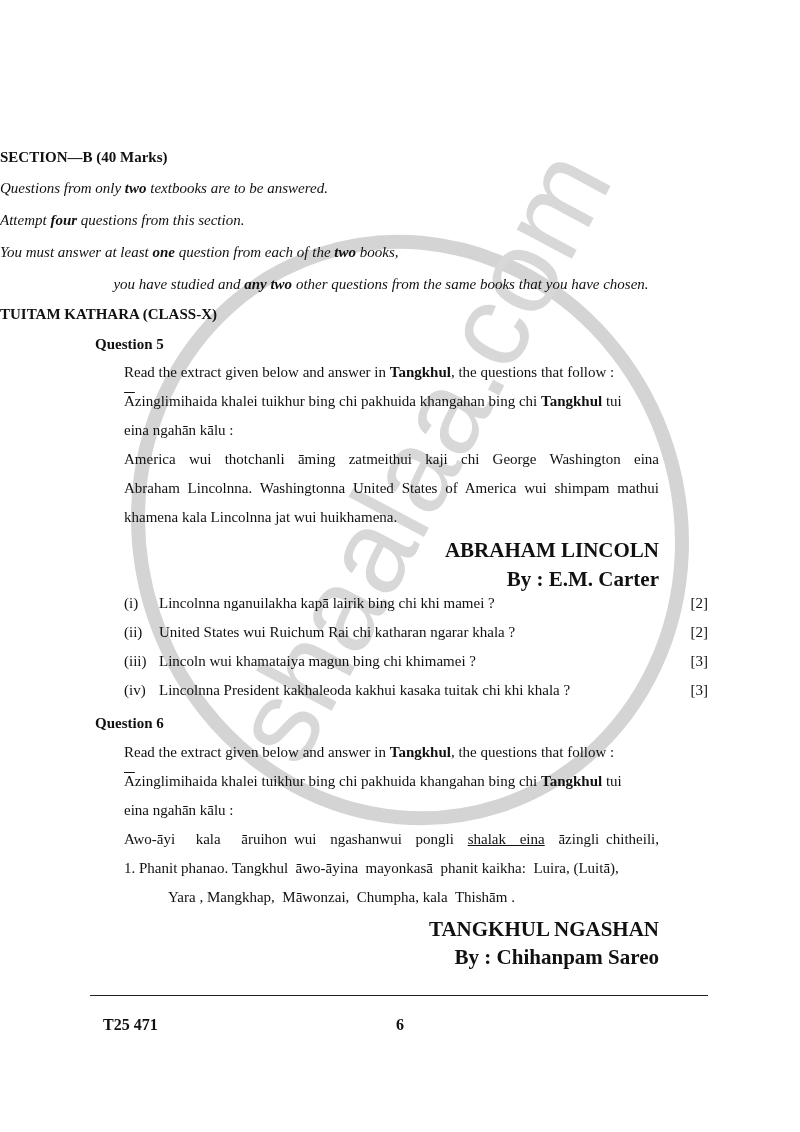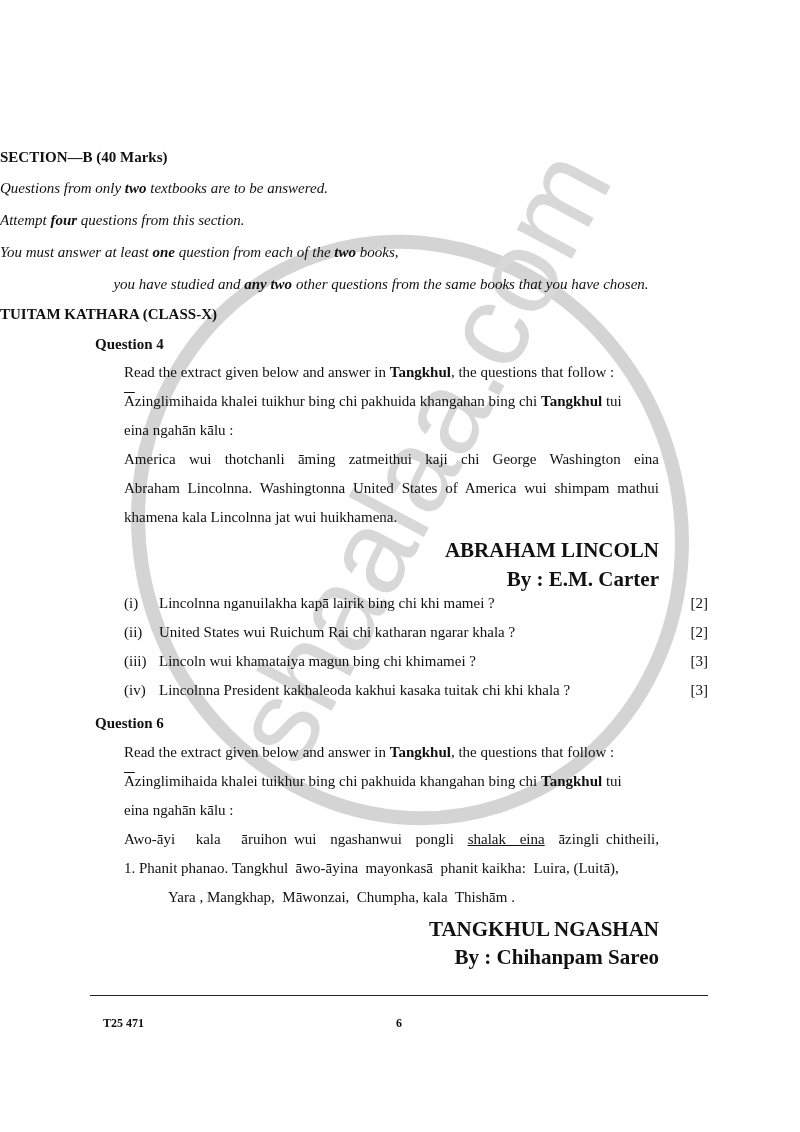--- a/index.html
+++ b/index.html
@@ -18,21 +18,21 @@
   .para { position: absolute; left: 124px; width: 535px; font-size: 15px; }
   .justify { text-align: justify; text-align-last: justify; }
   .right-head { position: absolute; right: 141px; font-weight: bold; font-size: 21px; text-align: right; }
   .subq { position: absolute; left: 124px; width: 584px; font-size: 15px; height: 22px; }
   .subq .num { position: absolute; left: 0; }
   .subq .txt { position: absolute; left: 35px; }
   .subq .marks { position: absolute; right: 0; }
   .macron { text-decoration: overline; }
   .ul { text-decoration: underline; }
   .rule { position: absolute; left: 90px; width: 618px; top: 995px; height: 1px; background: #222; }
-  .footer { position: absolute; top: 1016px; font-weight: bold; font-size: 12px; }
+  .footer { position: absolute; top: 1016px; font-weight: bold; font-size: 16px; }
   .watermark { position: absolute; left: 0; top: 0; width: 800px; height: 1132px; pointer-events: none; }
 </style>
 </head>
 <body>
 
 <svg class="watermark" viewBox="0 0 800 1132" xmlns="http://www.w3.org/2000/svg">
   <ellipse cx="410" cy="530" rx="270" ry="290" fill="none" stroke="#d4d4d4" stroke-width="14" transform="rotate(-18 410 530)"></ellipse>
   <text x="0" y="0" font-family="Liberation Sans, sans-serif" font-size="118" fill="#d8d8d8" transform="translate(300 770) rotate(-62)">shaalaa.com</text>
 </svg>
 
@@ -46,21 +46,21 @@
 </div>
 <div class="center instr" style="top:244px">
   <span>You must answer at least </span><b>one</b><span> question from each of the </span><b>two</b><span> books,</span>
 </div>
 <div class="abs instr" style="top:276px; left:96px; width:570px; text-align:center;">
   <span>you have studied and </span><b>any two</b><span> other questions from the same books that you have chosen.</span>
 </div>
 
 <div class="center bold" style="top:306px">TUITAM KATHARA (CLASS-X)</div>
 
-<div class="qhead" style="top:336px">Question 4</div>
+<div class="qhead" style="top:336px">Question 5</div>
 
 <div class="para" style="top:364px">
   <span>Read the extract given below and answer in </span><b>Tangkhul</b><span>, the questions that follow :</span>
 </div>
 <div class="para" style="top:393px">
   <span class="macron">A</span><span>zinglimihaida khalei tuikhur bing chi pakhuida khangahan bing chi </span><b>Tangkhul</b><span> tui</span>
 </div>
 <div class="para" style="top:422px">eina  ngahān kālu :</div>
 
 <div class="para justify" style="top:451px">America wui thotchanli āming zatmeithui kaji chi George Washington eina</div>

